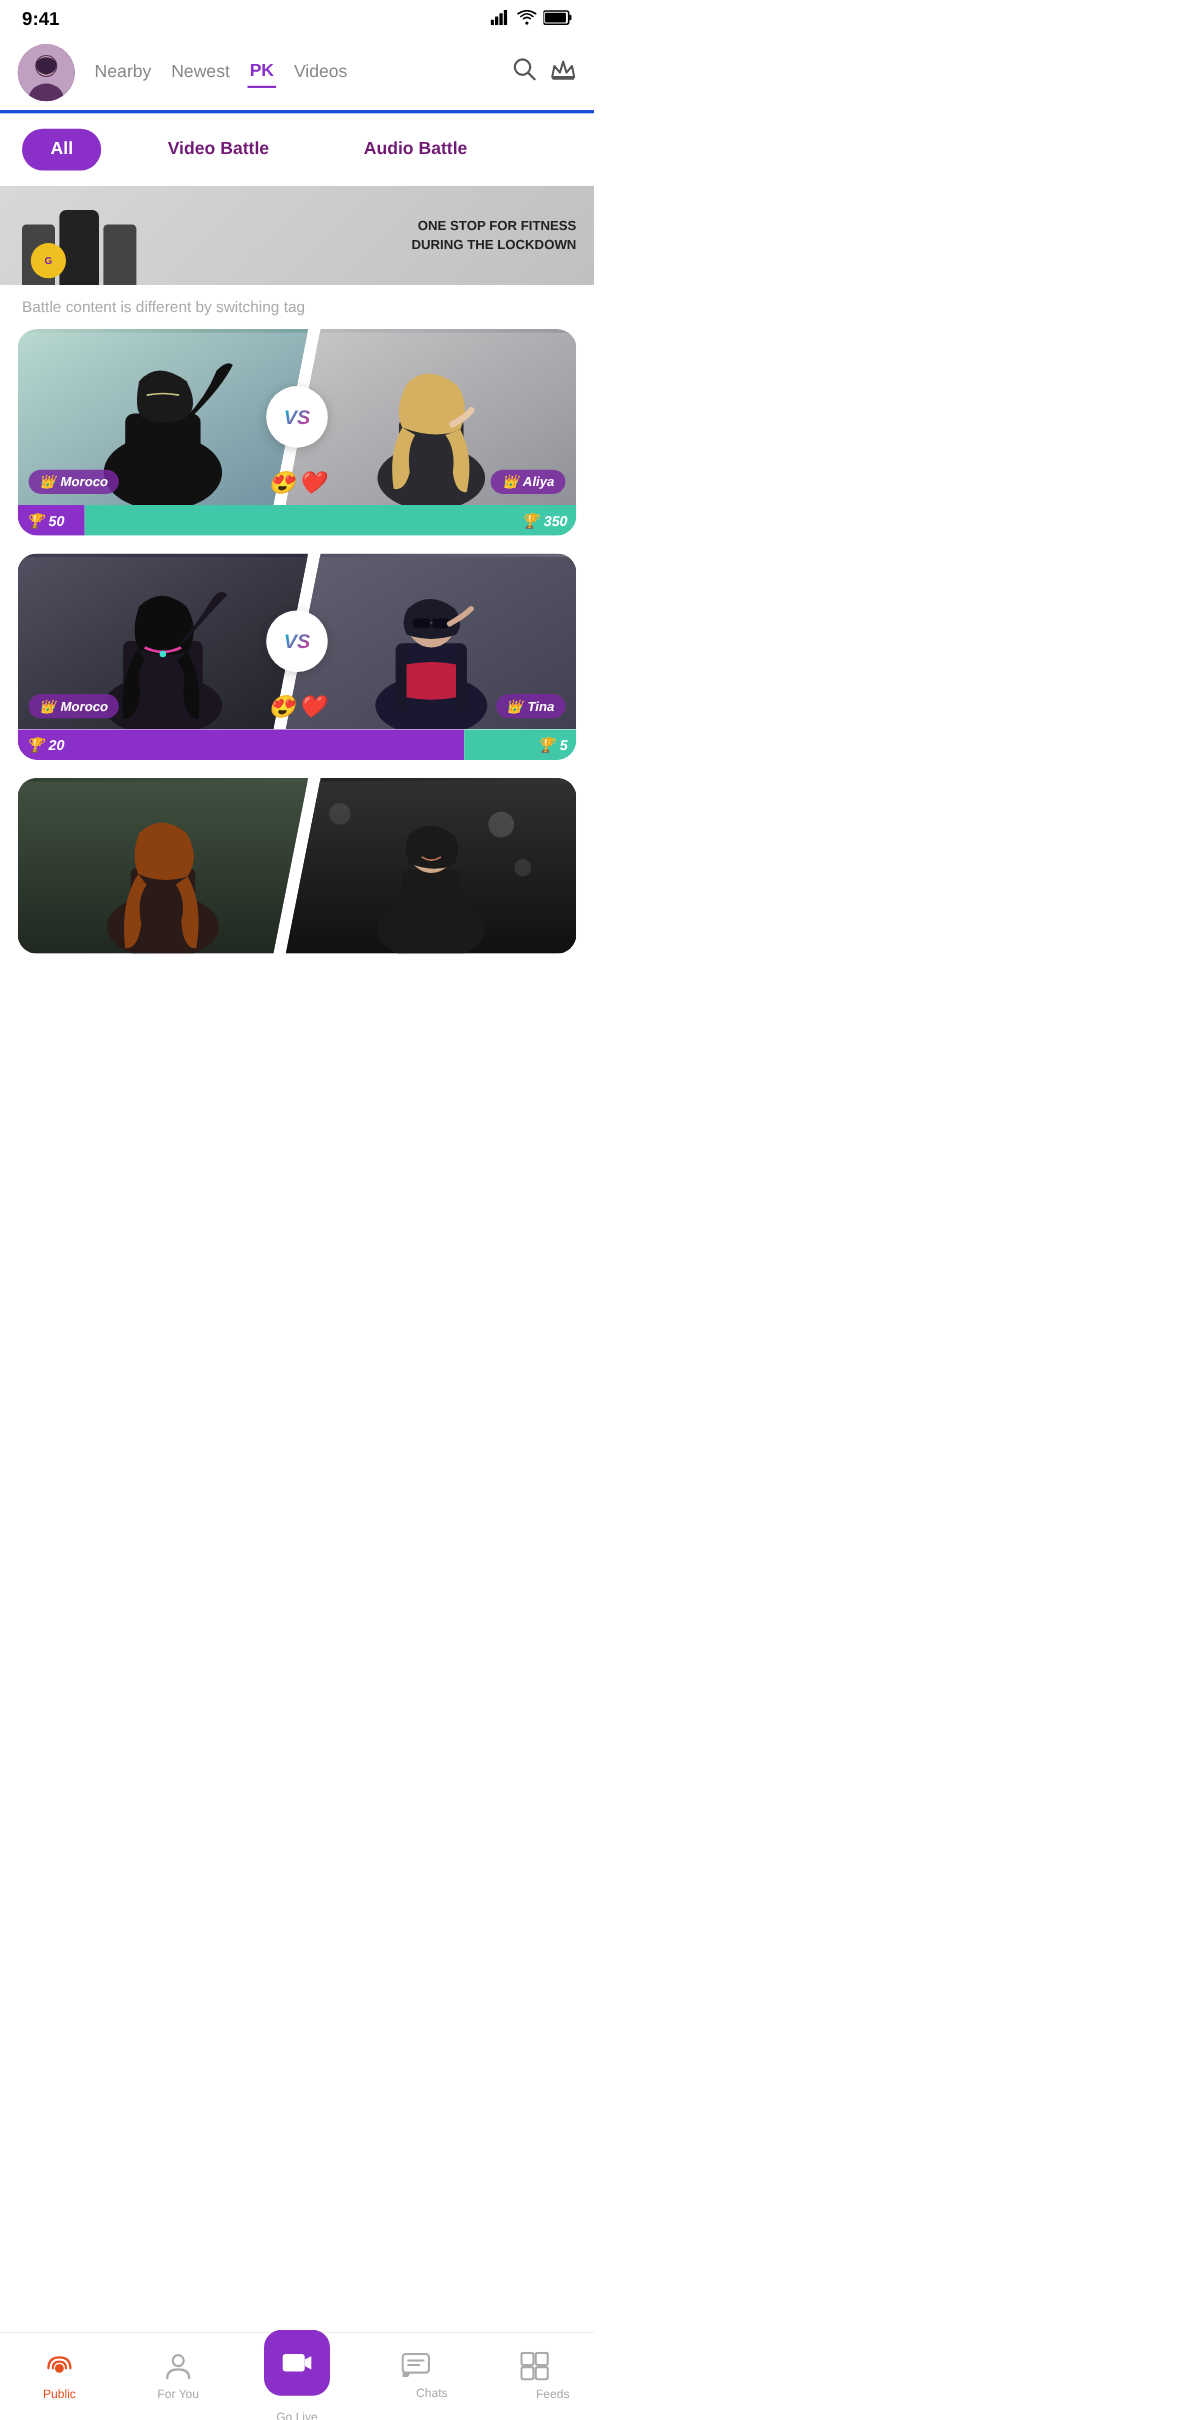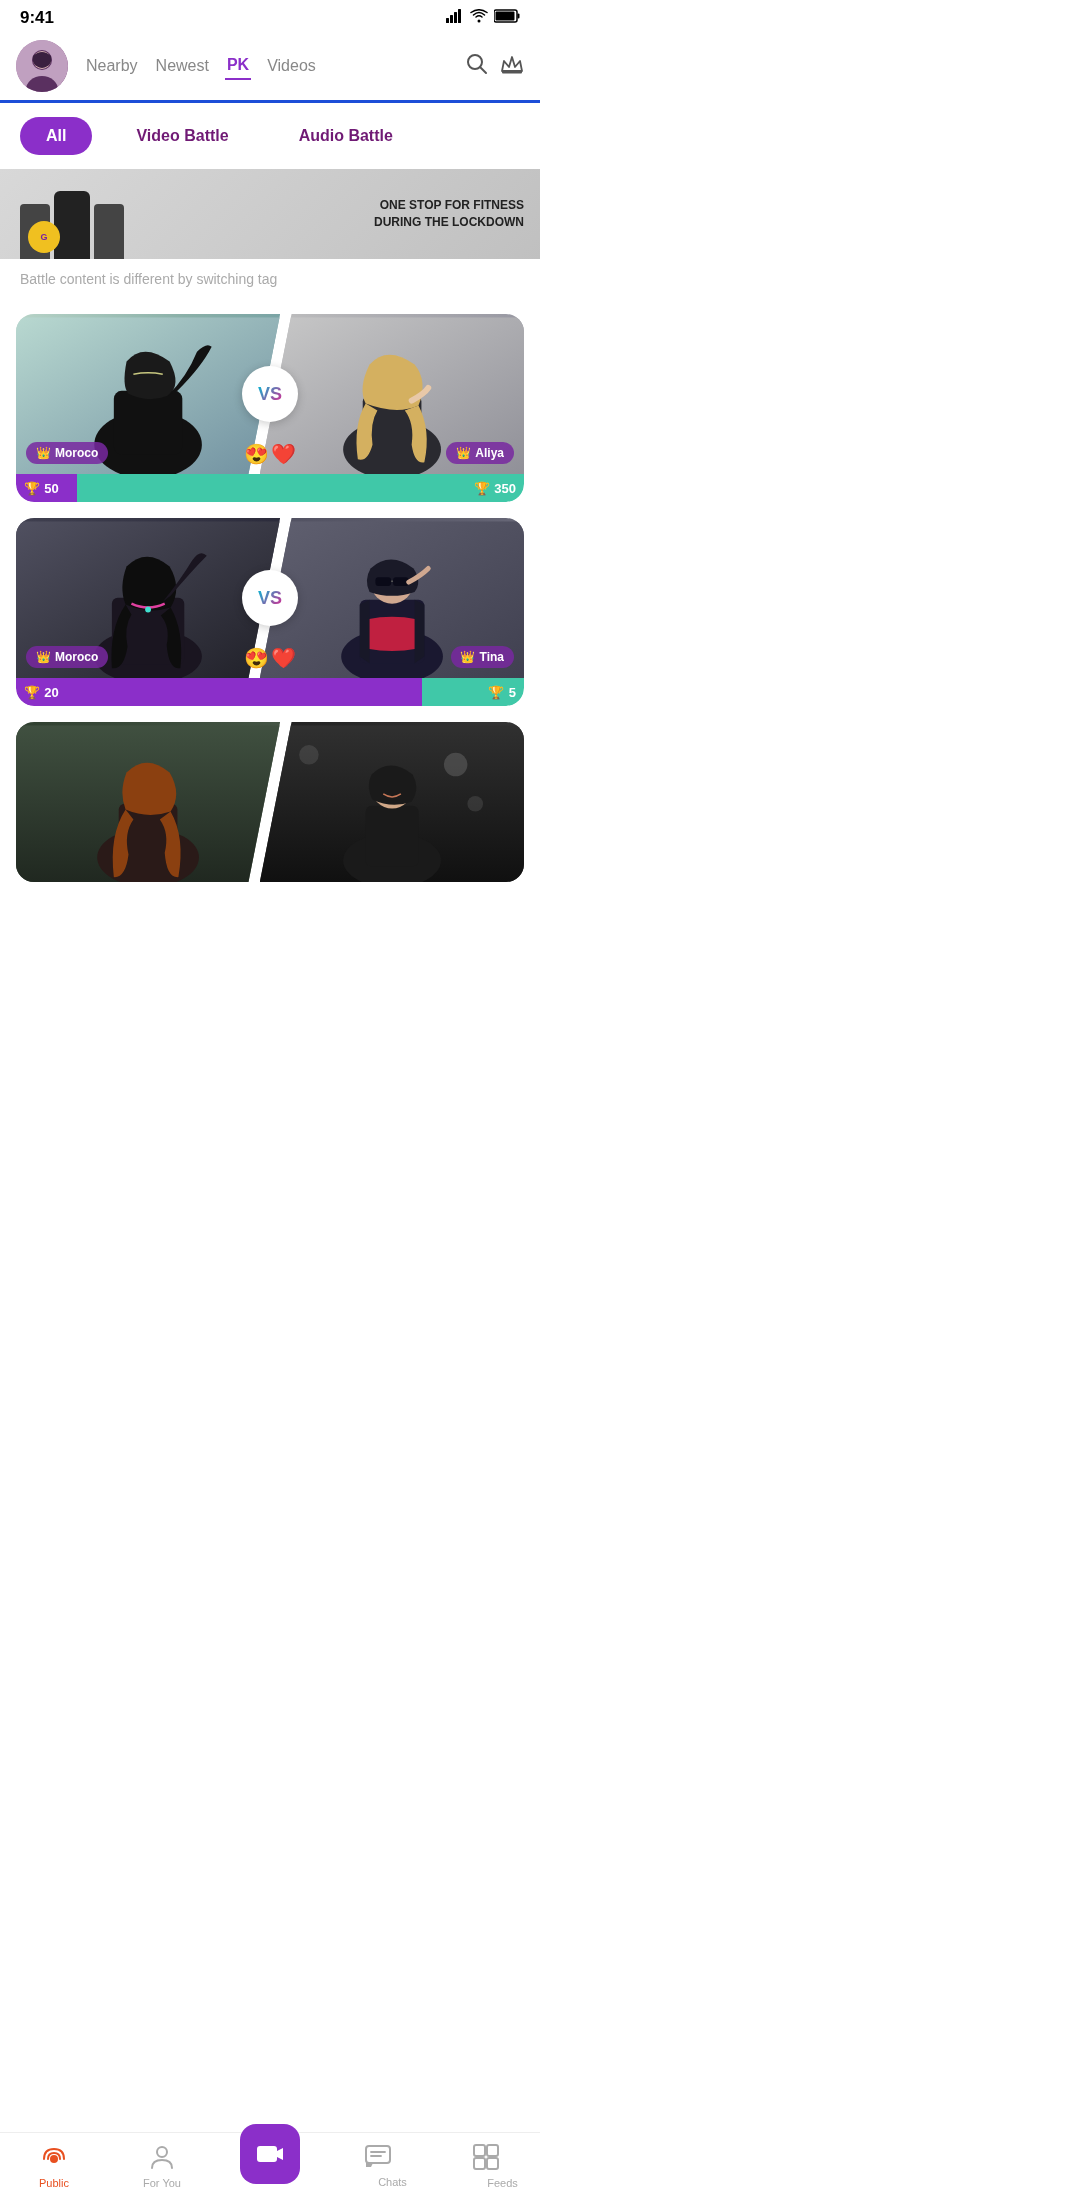--- a/index.html
+++ b/index.html
@@ -71,21 +71,21 @@
     }
     .icon-btn {
       font-size: 20px;
       color: #555;
       cursor: pointer;
     }
     .filter-bar {
       display: flex;
       align-items: center;
       padding: 14px 20px;
-      gap: 18px;
+      gap: 34px;
     }
     .filter-btn {
       padding: 10px 26px;
       border-radius: 30px;
       font-size: 16px;
       font-weight: 600;
       cursor: pointer;
       border: none;
     }
     .filter-btn.active {
@@ -104,24 +104,25 @@
       overflow: hidden;
       display: flex;
       align-items: center;
     }
     .hint-text {
       padding: 12px 20px;
       font-size: 14px;
       color: #aaa;
     }
     .battle-card {
-      margin: 15px 16px 16px;
+      margin: 0 16px 16px;
       border-radius: 18px;
       overflow: hidden;
       position: relative;
+      font-style: italic;
     }
     .battle-bg-left-1 {
       background: linear-gradient(135deg, #b8d4c8 0%, #8ab0a8 40%, #6090a0 100%);
       width: 100%;
       height: 100%;
     }
     .battle-bg-right-1 {
       background: linear-gradient(135deg, #c0c0c0 0%, #a0a0a8 50%, #808090 100%);
       width: 100%;
       height: 100%;
@@ -222,21 +223,21 @@
       font-size: 13px;
       color: #fff;
       font-weight: 700;
       gap: 4px;
     }
     .bottom-nav {
       position: fixed;
       bottom: 0;
       left: 0;
       width: 540px;
-      height: 68px;
+      height: 80px;
       background: #fff;
       border-top: 1px solid #eee;
       display: flex;
       align-items: center;
       justify-content: space-around;
     }
     .nav-item {
       display: flex;
       flex-direction: column;
       align-items: center;

